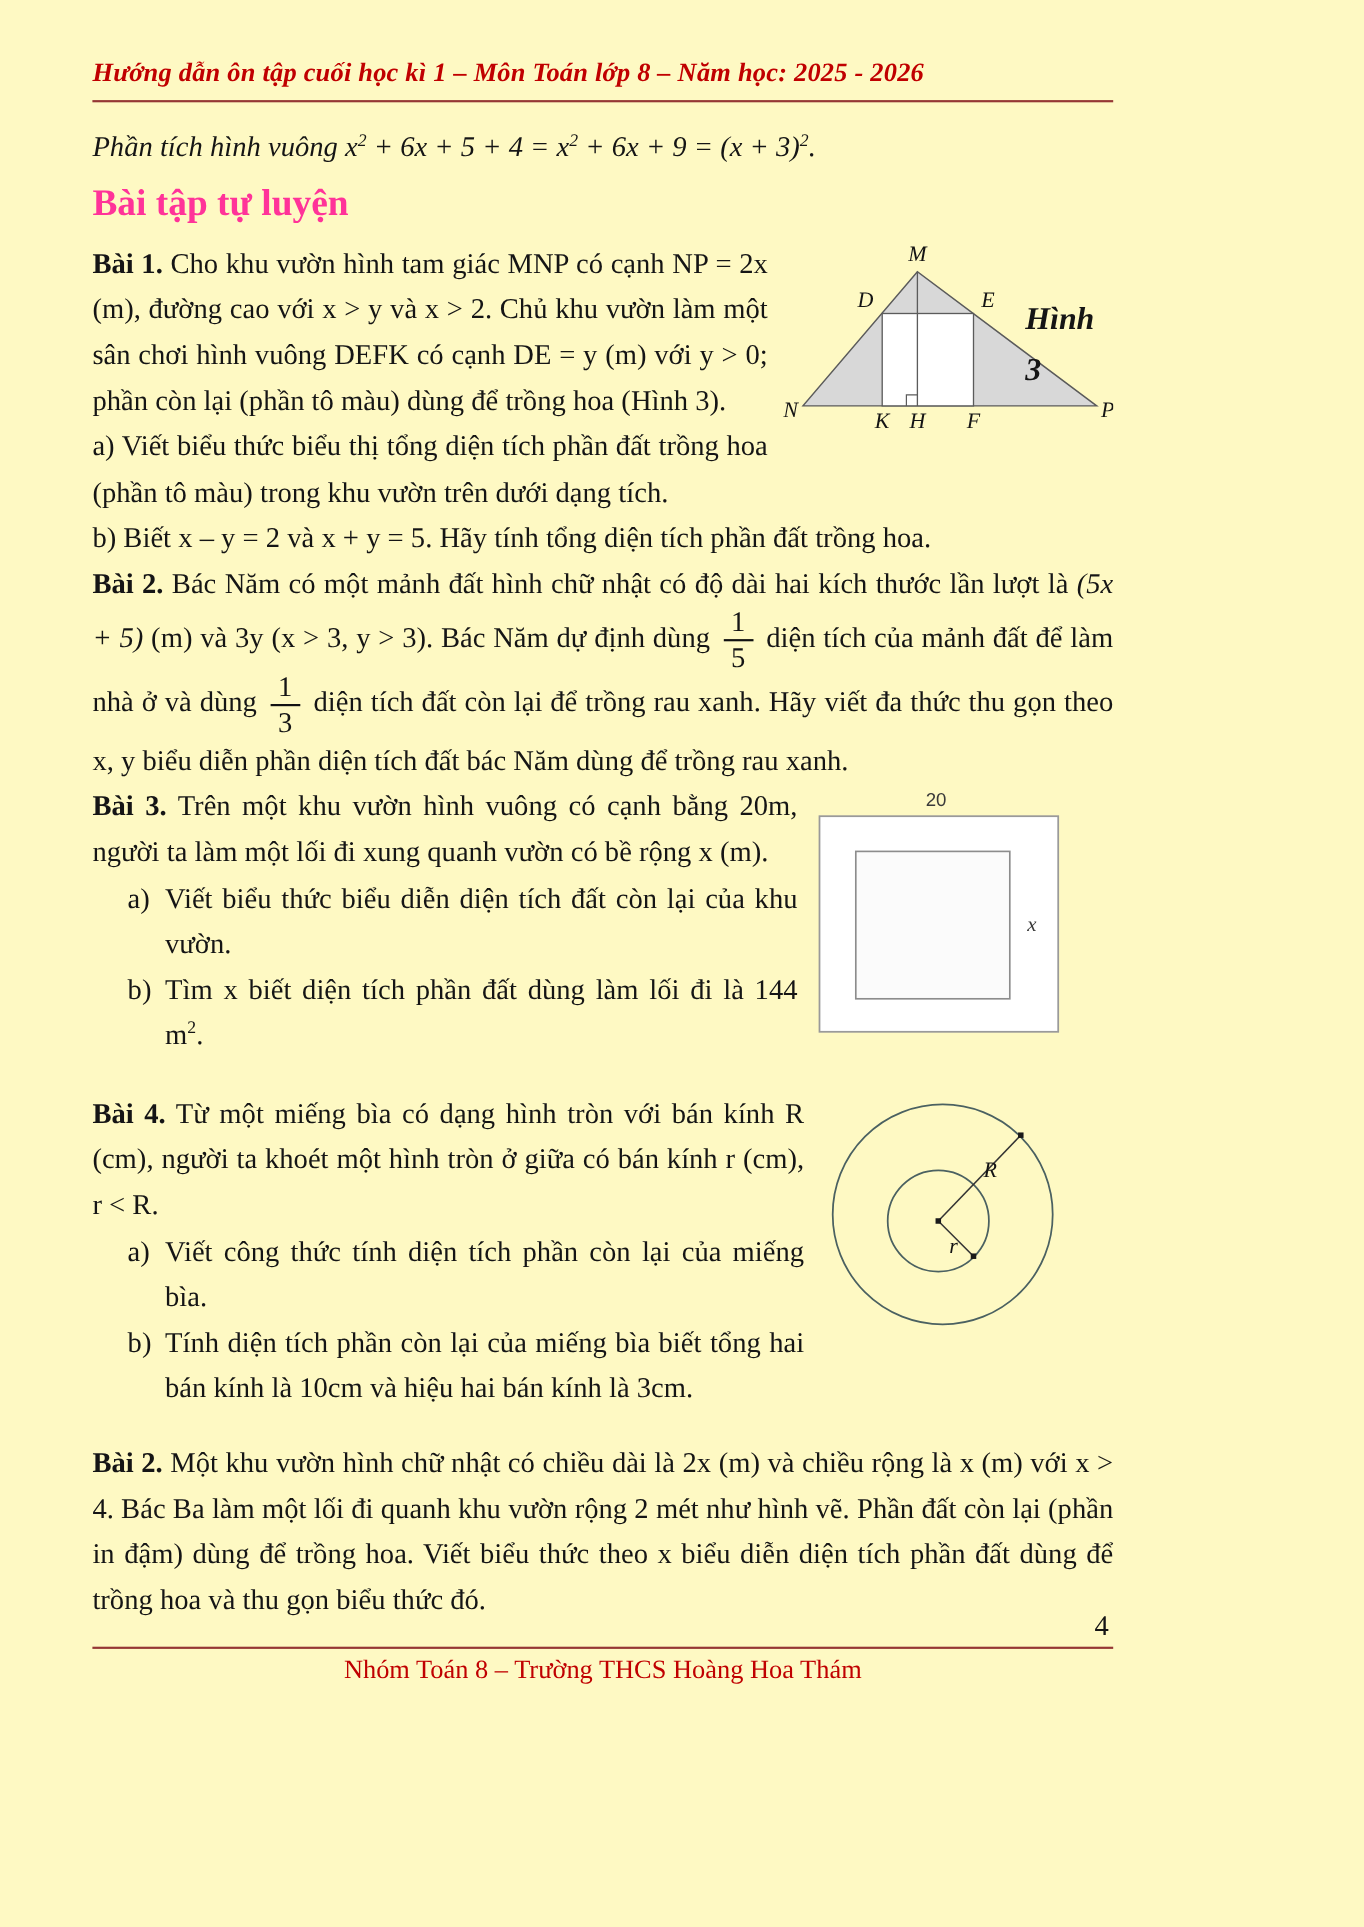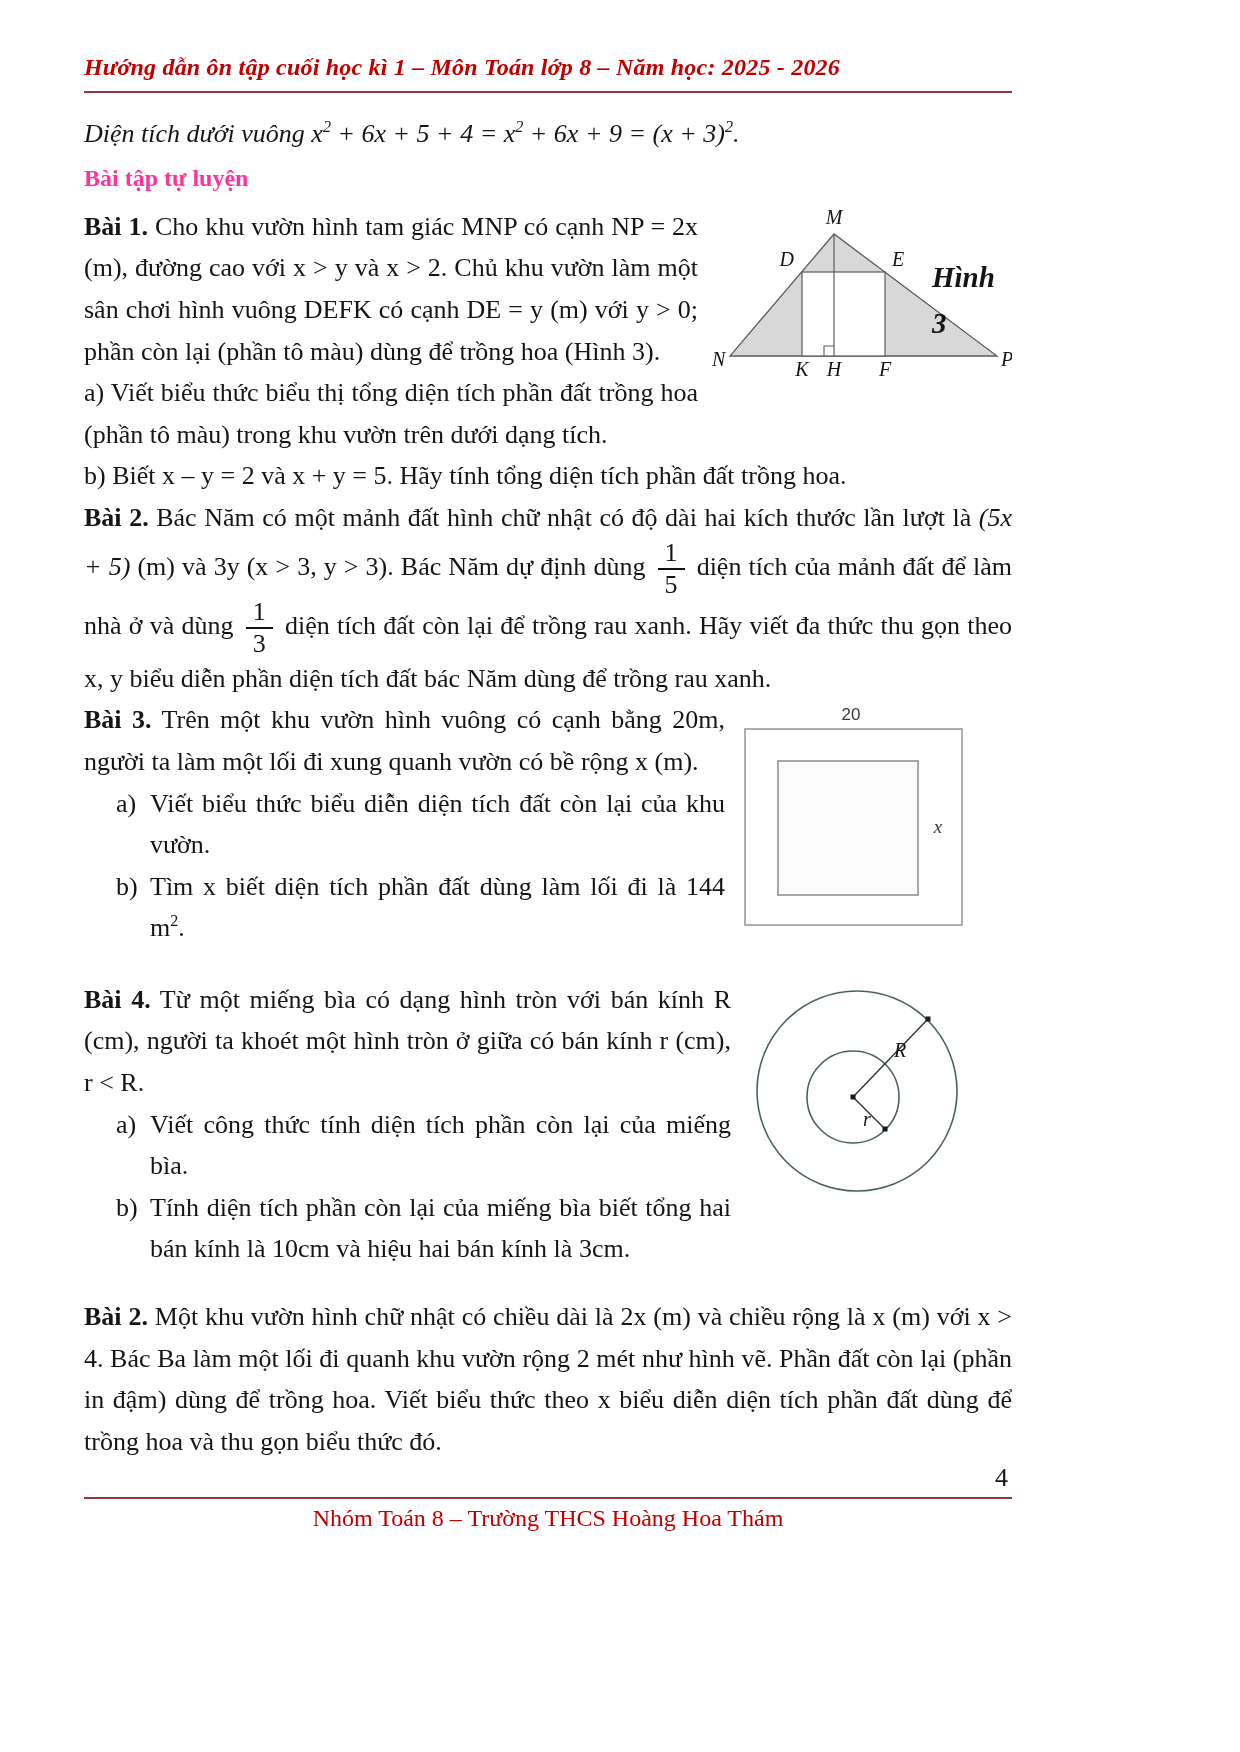--- a/index.html
+++ b/index.html
@@ -1,39 +1,39 @@
 <!DOCTYPE html>
 <html><head>
 <meta charset="utf-8">
 <style>
   * { margin:0; padding:0; box-sizing:border-box; }
   html,body { background:#e8e8e8; }
   .page {
     position:relative; width:1240px; height:1752px; margin:0 auto;
-    background:#ffffff; overflow:hidden;
+    background:#fef9c3; overflow:hidden;
     font-family:"Liberation Serif", serif; font-size:26px; color:#151515;
   }
   .content { position:absolute; left:84px; top:54px; width:928px; }
 
   
   .header-text {
     font-style:italic; font-weight:bold; color:#C00000;
     font-size:24px; letter-spacing:0.2px;
   }
   .header-rule { border:none; border-top:2px solid #953735; margin:10px 0 20px 0; }
 
   
   p { line-height:1.6; text-align:justify; }
   .solution-line { font-style:italic; text-align:left; margin-bottom:6px; }
   .sup { font-size:0.62em; vertical-align:super; line-height:0; }
   .mi { font-style:italic; }
   .ex-label { font-weight:bold; }
 
   .section-heading {
-    color:#FF3399; font-weight:bold; font-size:24px;
+    color:#FF3399; font-weight:bold; font-size:34px;
     margin:8px 0 12px 0; line-height:1.3;
   }
 
   .gap-b4 { clear:right;  margin-top:30px; }
   .gap-b5 { clear:both;   margin-top:26px; }
 
   
   .hang { padding-left:66px; }
   .item-label { display:inline-block; width:34px; margin-left:-34px; }
 
@@ -75,21 +75,21 @@
 </style>
 </head>
 <body>
 
 <div class="page">
   <div class="content">
 
     <div class="header-text">Hướng dẫn ôn tập cuối học kì 1 – Môn Toán lớp 8 – Năm học: 2025 - 2026</div>
     <hr class="header-rule">
 
-    <p class="solution-line"><span>Diện tích dưới vuông </span><span class="mi">x</span><sup class="sup">2</sup><span class="mi"> + 6x + 5 + 4 = x</span><sup class="sup">2</sup><span class="mi"> + 6x + 9 = (x + 3)</span><sup class="sup">2</sup><span>.</span></p>
+    <p class="solution-line"><span>Phần tích hình vuông </span><span class="mi">x</span><sup class="sup">2</sup><span class="mi"> + 6x + 5 + 4 = x</span><sup class="sup">2</sup><span class="mi"> + 6x + 9 = (x + 3)</span><sup class="sup">2</sup><span>.</span></p>
 
     <h2 class="section-heading">Bài tập tự luyện</h2>
 
     <p>
       <span class="fig-tri">
         <svg viewBox="0 0 300 172" width="300" height="172">
           <polygon class="tri-shape" points="122,26 18,148 285,148"></polygon>
           <rect class="sq-shape" x="90" y="64" width="83" height="84"></rect>
           <line class="alt-line" x1="122" y1="26" x2="122" y2="148"></line>
           <polyline class="ra-mark" points="112,148 112,138 122,138"></polyline>

